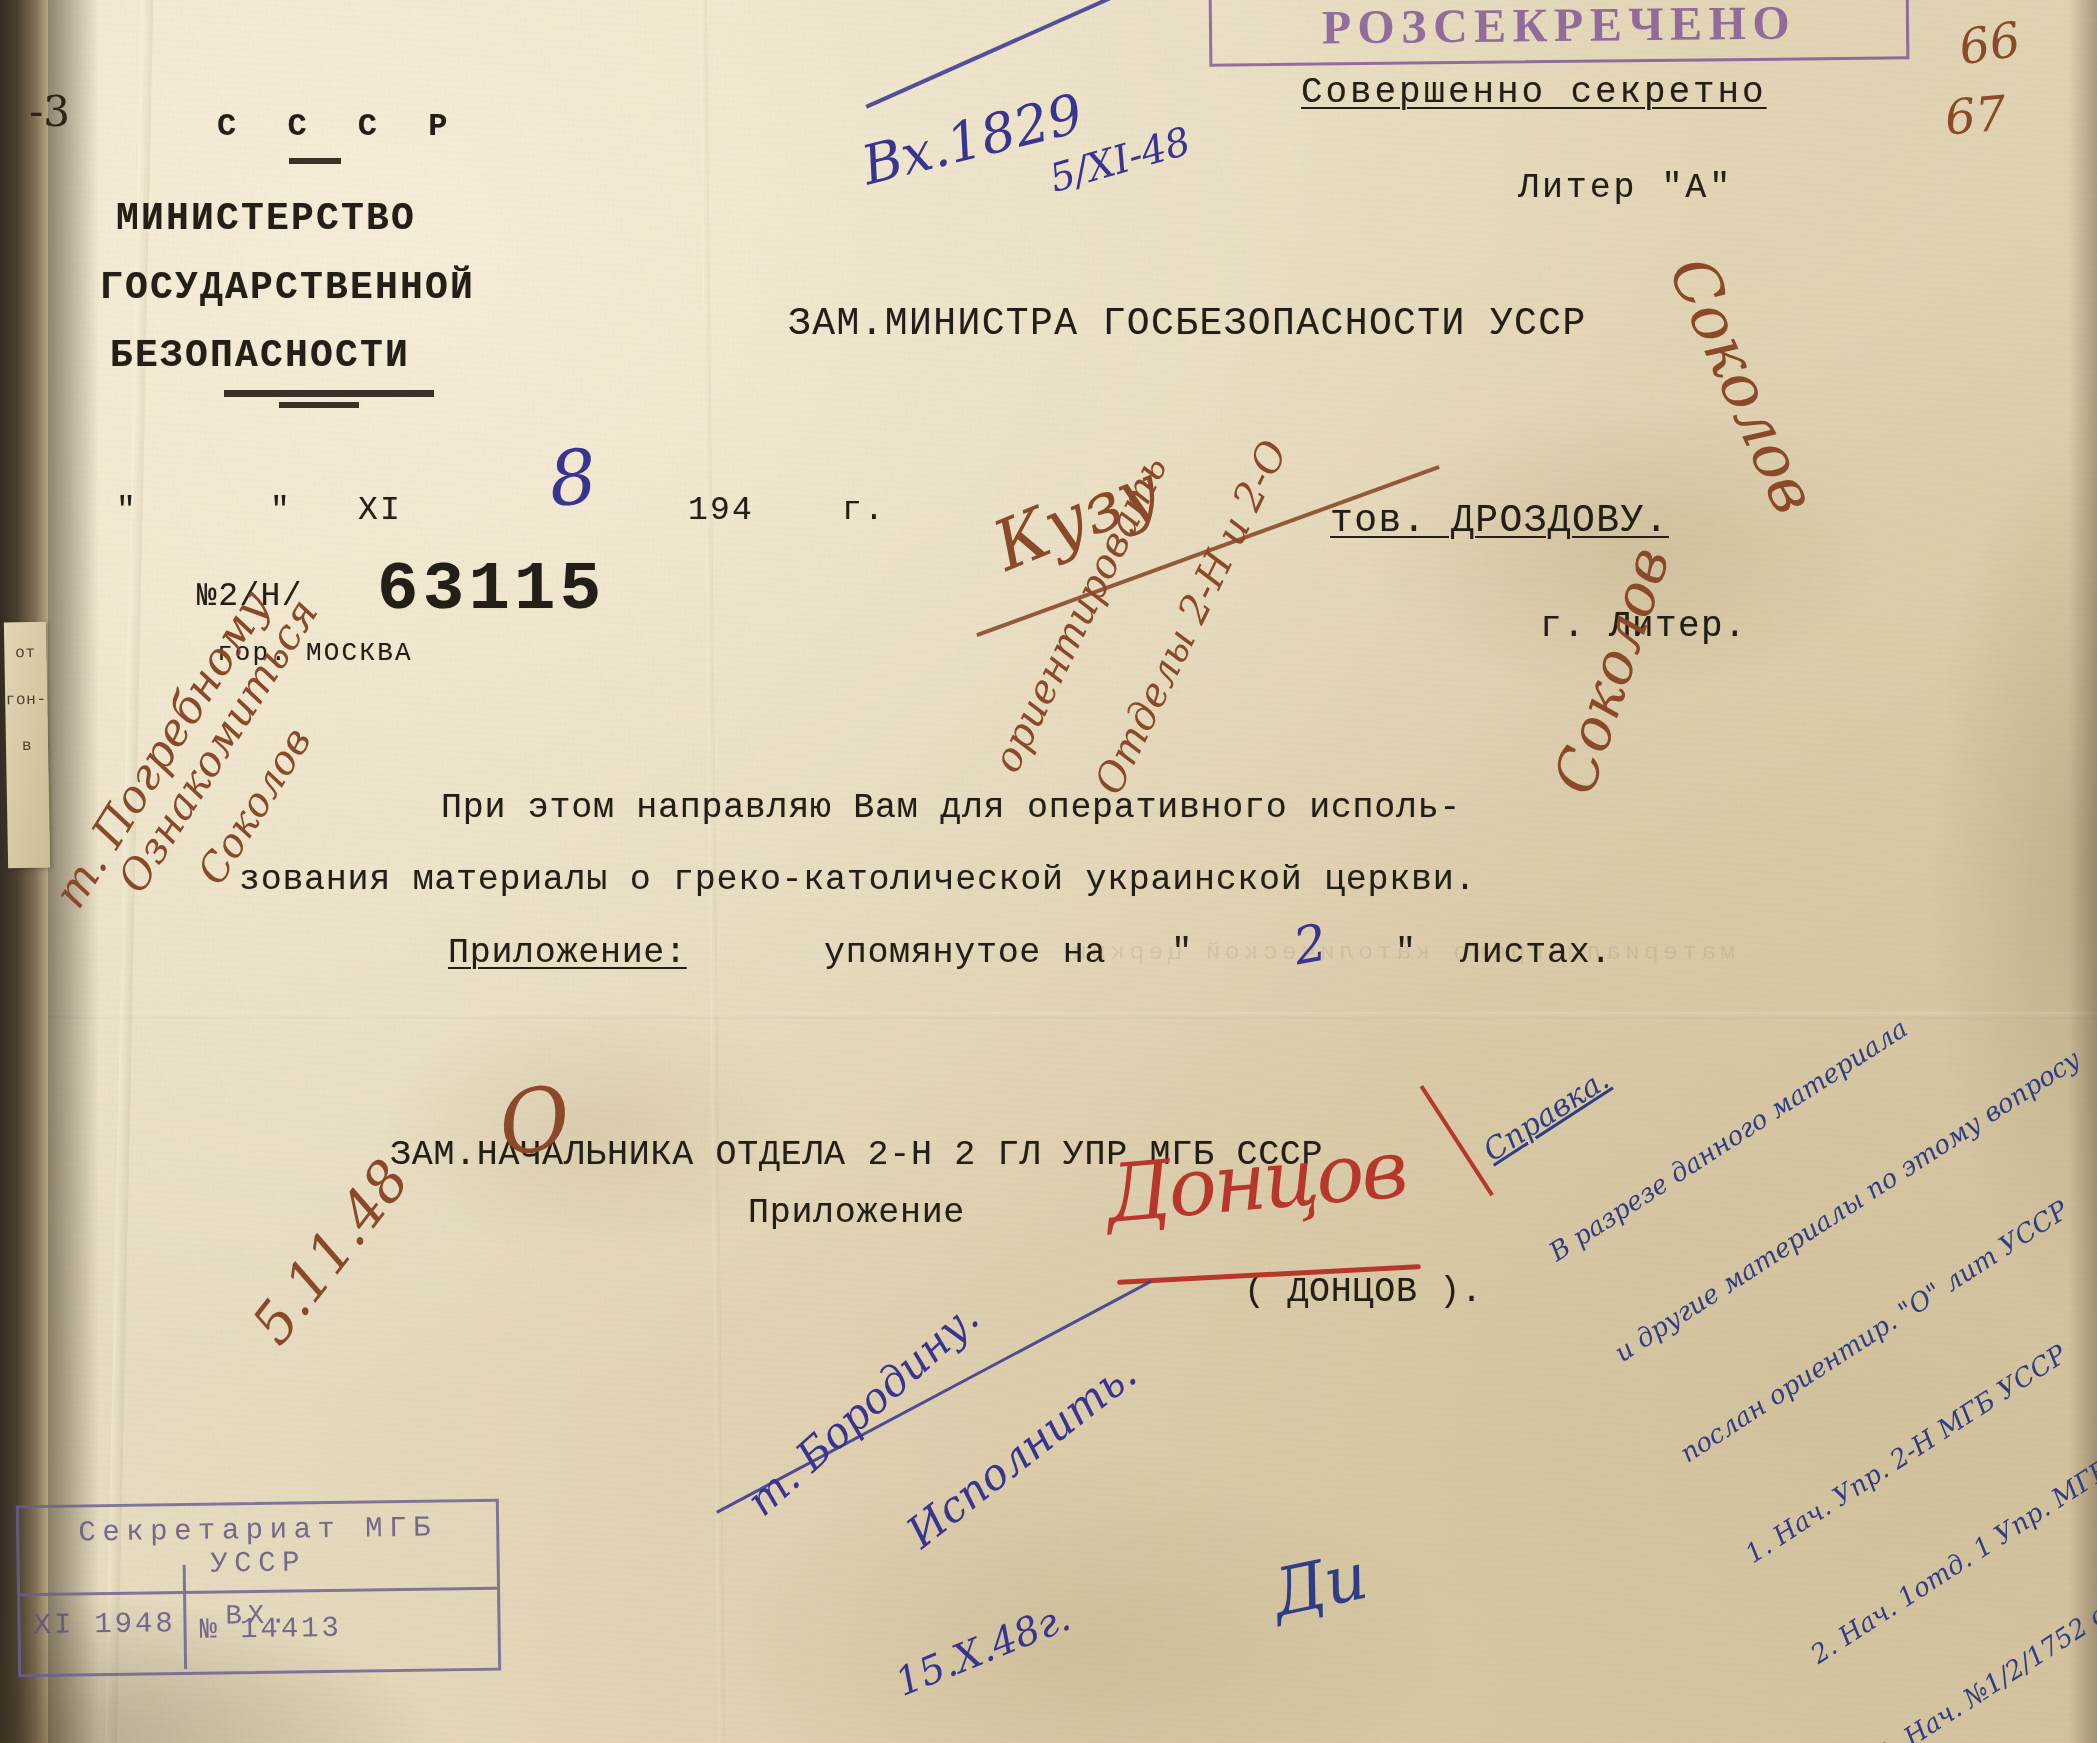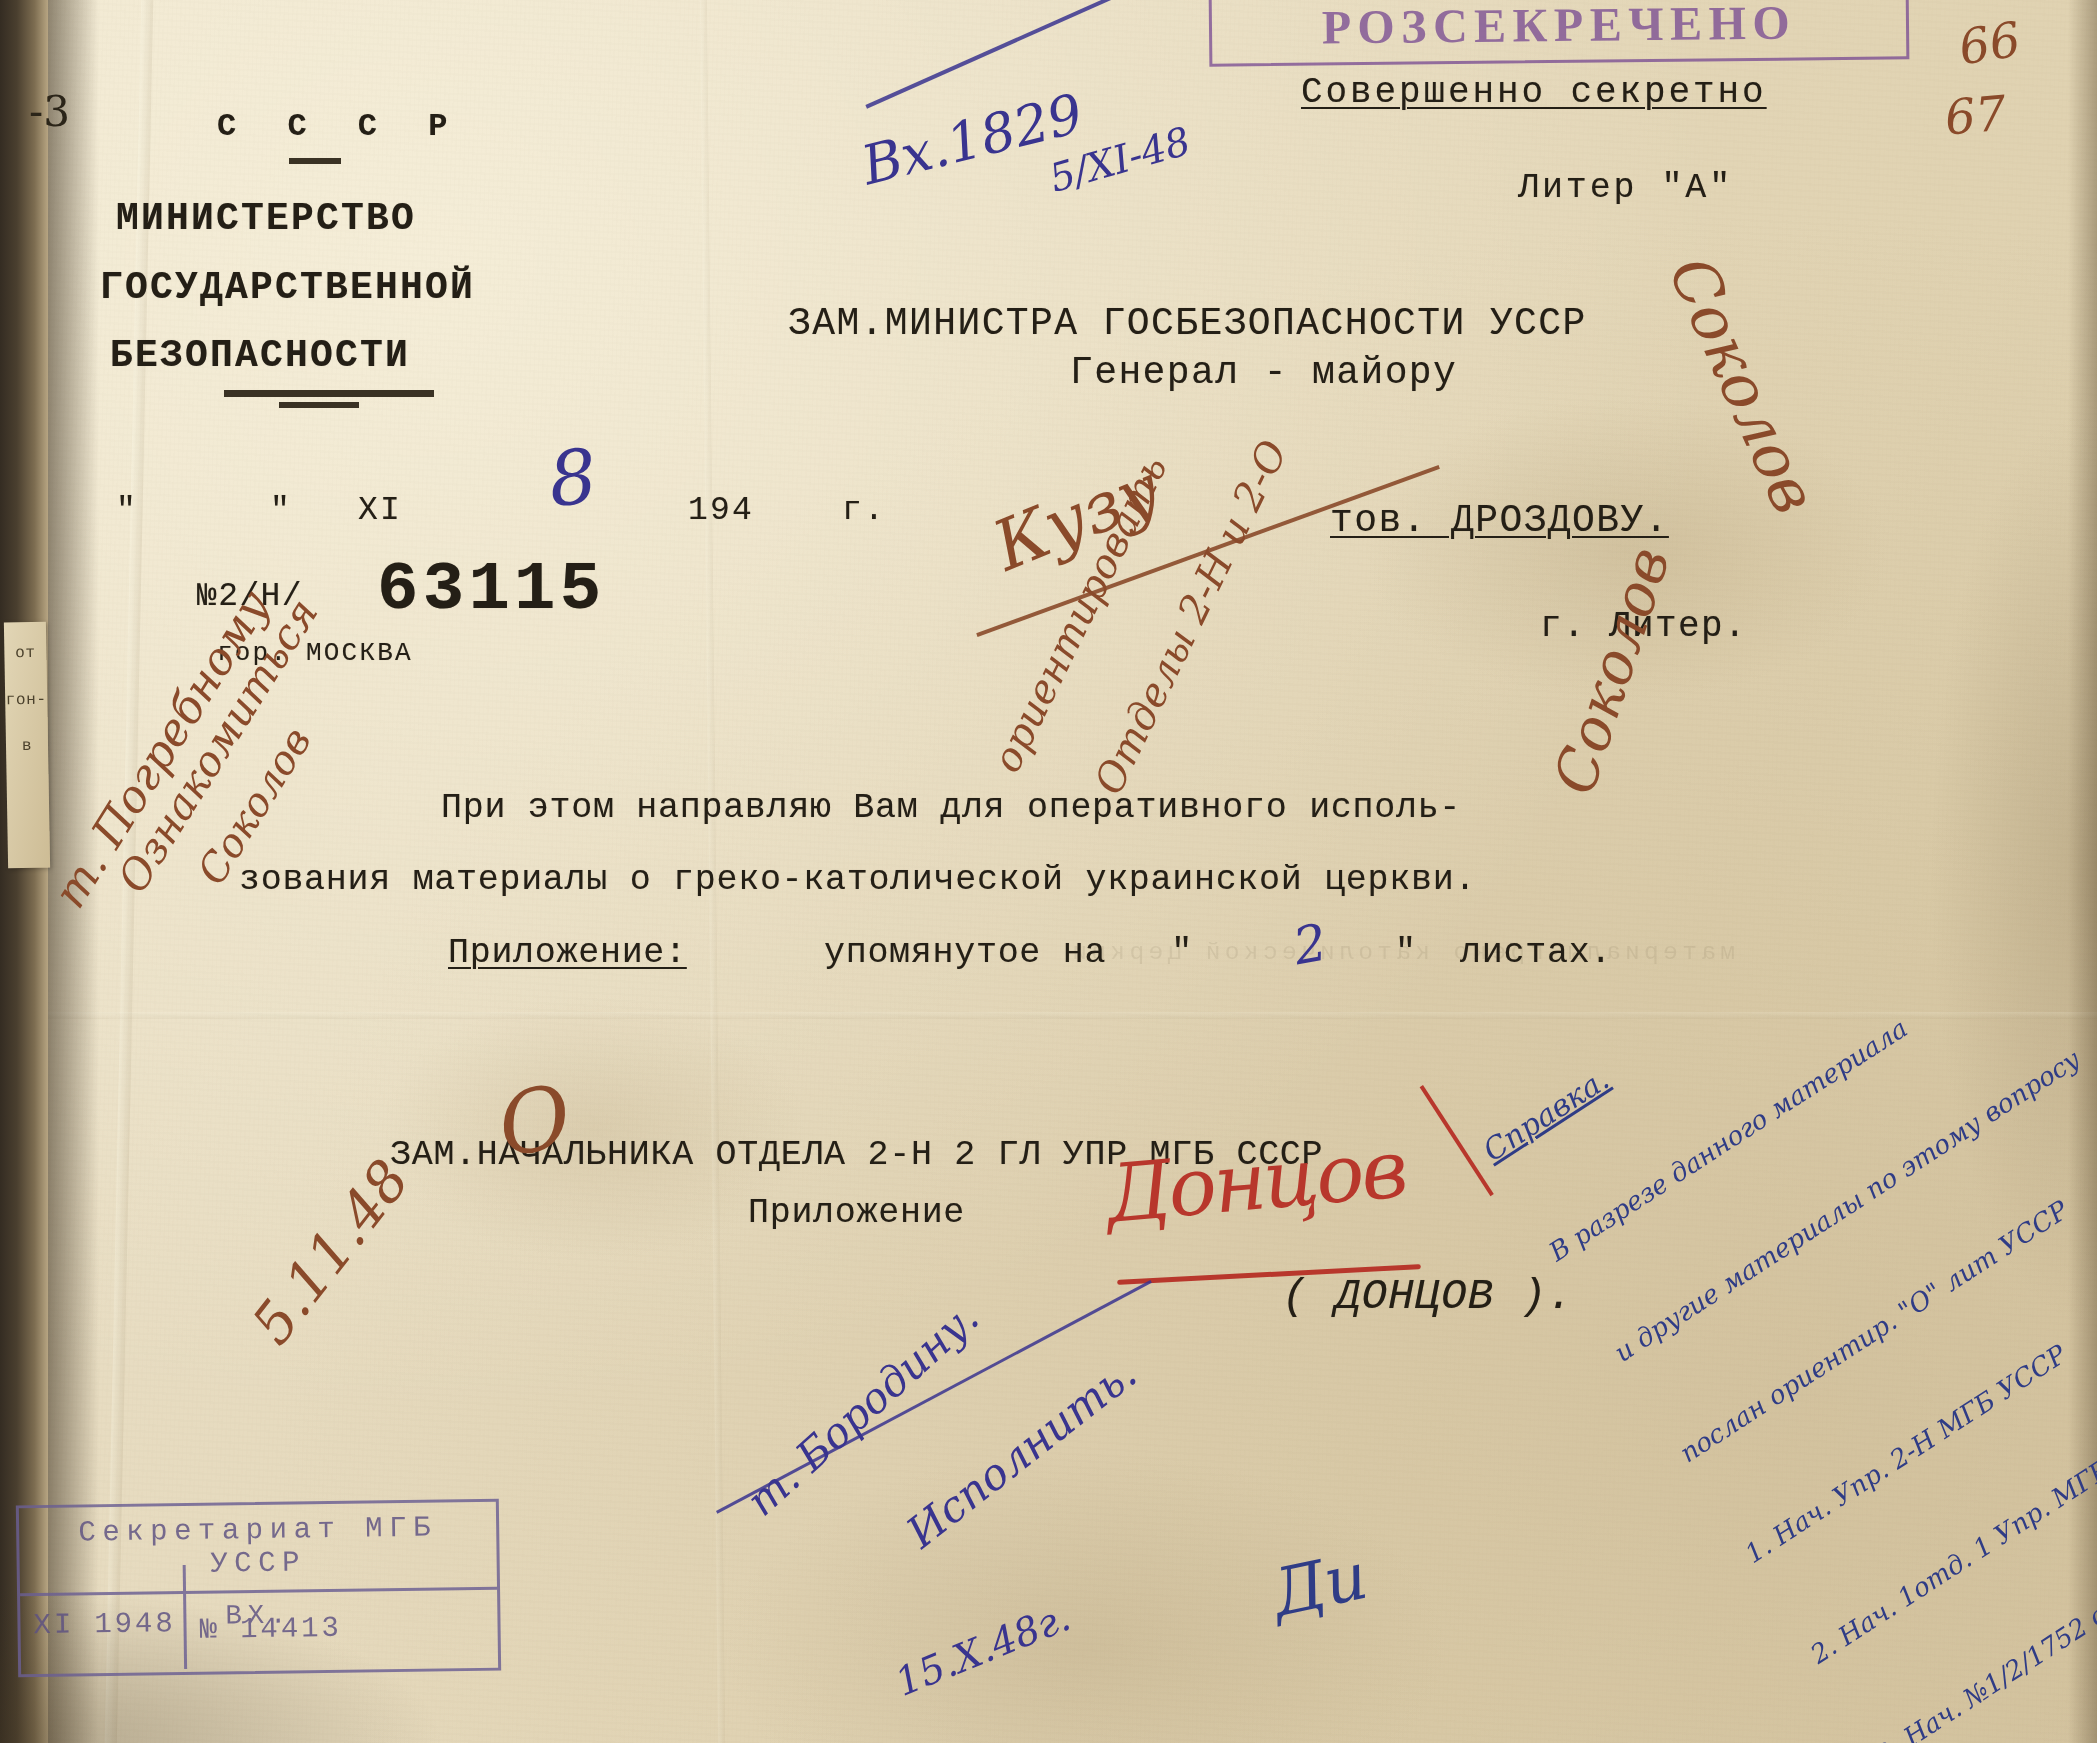--- a/index.html
+++ b/index.html
@@ -131,21 +131,21 @@
   
   #body1      { left: 441px; top: 788px; font-size: 35px; letter-spacing: 0.7px; }
   #body2      { left: 239px; top: 860px; font-size: 35px; letter-spacing: 0.7px; }
   #body3pref  { left: 448px; top: 933px; font-size: 35px; letter-spacing: 0.7px; text-align: center; }
   #body3mid   { left: 824px; top: 933px; font-size: 35px; letter-spacing: 0.7px; }
   #body3suf   { left: 1395px; top: 933px; font-size: 35px; letter-spacing: 0.7px; }
 
   
   #sig1       { left: 390px; top: 1135px; font-size: 35px; letter-spacing: 0.7px; }
   #sig2       { left: 748px; top: 1193px; font-size: 35px; letter-spacing: 0.7px; }
-  #sig3       { left: 1282px; top: 1272px; font-size: 43px; letter-spacing: 0.7px; font-style: italic; }
+  #sig3       { left: 1244px; top: 1272px; font-size: 35px; letter-spacing: 0.7px; }
 
   
   #stamp-declass {
     position: absolute;
     left: 1209px; top: -11.6px;
     width: 694px; height: 69px;
     border: 3.6px solid #7b4e93;
     color: #7b4e93;
     font-family: "Liberation Serif", serif;
     font-size: 48px;
@@ -316,21 +316,20 @@
 
   <div class="typed" id="date-line">"      "   XI             194    г.</div>
   <div class="hand hw-violet" id="hw-year8">8</div>
   <div class="typed" id="num-line">№2/Н/</div>
   <div class="typed" id="num-big">63115</div>
   <div class="typed" id="city-line">гор. МОСКВА</div>
 
   <div class="typed under" id="sov-sec">Совершенно секретно</div>
   <div class="typed" id="liter">Литер "А"</div>
   <div class="typed" id="addr1">ЗАМ.МИНИСТРА ГОСБЕЗОПАСНОСТИ УССР</div>
-  <div class="typed" id="addr2">Генерал - майору</div>
   <div class="typed under" id="addr3">тов. ДРОЗДОВУ.</div>
   <div class="typed" id="addr4">г. Литер.</div>
 
   <div class="typed" id="body1">При этом направляю Вам для оперативного исполь-</div>
   <div class="typed" id="body2">зования материалы о греко-католической украинской церкви.</div>
   <div class="typed under" id="body3pref">Приложение:</div>
   <div class="typed" id="body3mid">упомянутое на   "</div>
   <div class="hand hw-violet" id="hw-two">2</div>
   <div class="typed" id="body3suf">"  листах.</div>
 

